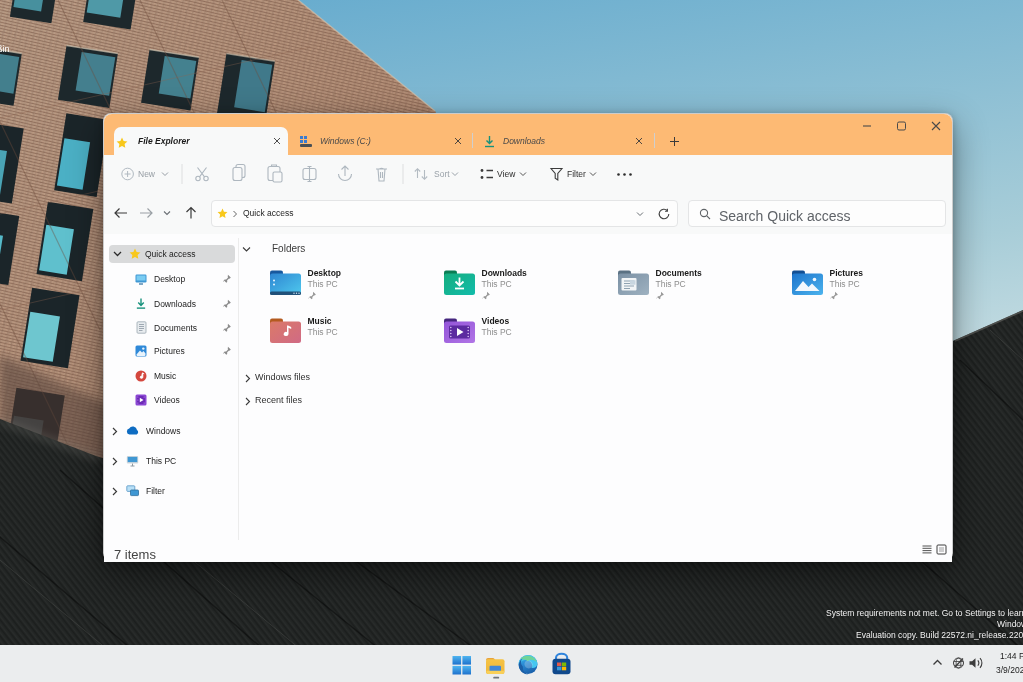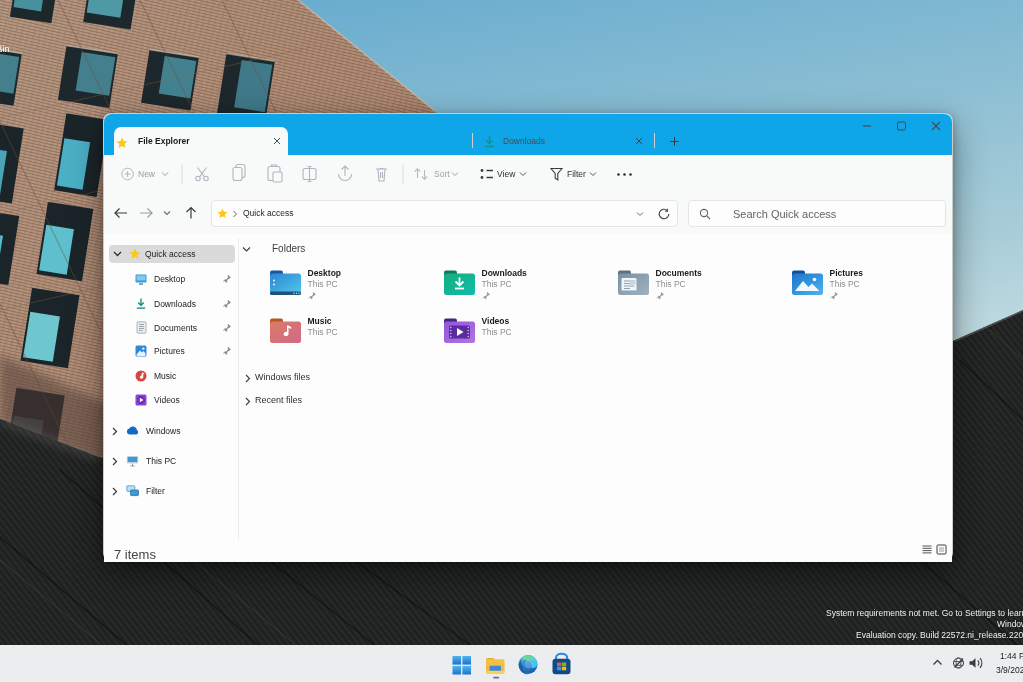--- a/index.html
+++ b/index.html
@@ -4,21 +4,21 @@
 <style>
   * { margin:0; padding:0; box-sizing:border-box; }
   html,body { width:1023px; height:682px; overflow:hidden; font-family:"Liberation Sans", sans-serif; }
   #screen { position:relative; width:1023px; height:682px; overflow:hidden; background:#8fc0d4; }
   #wallpaper { position:absolute; left:0; top:0; }
   .wm { position:absolute; color:rgba(255,255,255,.95); font-size:8.5px; white-space:nowrap; text-shadow:0 0 2px rgba(0,0,0,.4); }
   
   #win { position:absolute; left:103px; top:113px; width:850px; height:448px;
          background:#f8f9f9; border-radius:8px; box-shadow:0 12px 34px rgba(0,0,0,.42), 0 2px 8px rgba(0,0,0,.25);
          border:1px solid rgba(120,120,120,.35); }
-  #tabstrip { position:absolute; left:0; top:0; width:100%; height:41px; background:#0ea5e9; border-radius:8px 8px 0 0; }
+  #tabstrip { position:absolute; left:0; top:0; width:100%; height:41px; background:#fdba74; border-radius:8px 8px 0 0;font-style:italic; }
   .tab { position:absolute; top:13px; height:28px; font-size:8.5px; color:#4a4a4a; }
   .tab.active { background:#f8f9f9; border-radius:7px 7px 0 0; color:#1a1a1a; }
   .tabsep { position:absolute; top:19px; height:15px; width:1px; background:#cfcfcf; }
   .ticon { position:absolute; top:8px; }
   .tlabel { position:absolute; top:9px; }
   .tclose { position:absolute; top:9px; font-size:9px; color:#444; }
   #wc { position:absolute; right:8px; top:4px; }
   #toolbar { position:absolute; left:0; top:41px; width:100%; height:42px; }
   #addrrow { position:absolute; left:0; top:83px; width:100%; height:37px; }
   .inputbox { position:absolute; background:#fdfdfd; border:1px solid #e4e5e6; border-radius:4px; height:27px; top:3px; }
@@ -191,20 +191,33 @@
     <div id="tabstrip">
       <div class="tab active" style="left:10px; width:174px;">
         <svg class="ticon" style="left:2px;top:9.5px;" width="12" height="12" viewBox="0 0 12 12">
             <path d="M6 0.6 L7.6 4 L11.4 4.4 L8.6 7 L9.3 10.8 L6 8.9 L2.7 10.8 L3.4 7 L0.6 4.4 L4.4 4 Z" fill="#f8c81c"></path>
           </svg>
         <span class="tlabel" style="left:24px; font-weight:bold;">File Explorer</span>
         <svg class="tclose" style="left:159px; top:10px; position:absolute;" width="8" height="8" viewBox="0 0 8 8">
             <path d="M1 1 L7 7 M7 1 L1 7" stroke="#3a3a3a" stroke-width="0.9"></path>
           </svg>
       </div>
+      <div class="tab" style="left:184px; width:184px;">
+        <svg class="ticon" style="left:12px; top:9px;" width="13" height="11" viewBox="0 0 13 11">
+          <rect x="0" y="0" width="3" height="3" fill="#3a7bd0"></rect>
+            <rect x="4" y="0" width="3" height="3" fill="#3a7bd0"></rect>
+            <rect x="0" y="4" width="3" height="3" fill="#3a7bd0"></rect>
+            <rect x="4" y="4" width="3" height="3" fill="#3a7bd0"></rect>
+          <rect x="0" y="8" width="12" height="3" rx="1" fill="#4a4f54"></rect>
+        </svg>
+        <span class="tlabel" style="left:32px;">Windows (C:)</span>
+        <svg class="tclose" style="left:166px; top:10px; position:absolute;" width="8" height="8" viewBox="0 0 8 8">
+            <path d="M1 1 L7 7 M7 1 L1 7" stroke="#3a3a3a" stroke-width="0.9"></path>
+          </svg>
+      </div>
       <div class="tabsep" style="left:368px;"></div>
       <div class="tab" style="left:369px; width:181px;">
         <svg class="ticon" style="left:10px; top:8px;" width="13" height="13" viewBox="0 0 13 13">
             <path d="M6.5 1 V8 M3.5 5.5 L6.5 8.6 L9.5 5.5" stroke="#17917c" stroke-width="1.4" fill="none"></path>
             <path d="M2 11.5 H11" stroke="#17917c" stroke-width="1.4"></path>
           </svg>
         <span class="tlabel" style="left:30px;">Downloads</span>
         <svg class="tclose" style="left:162px; top:10px; position:absolute;" width="8" height="8" viewBox="0 0 8 8">
             <path d="M1 1 L7 7 M7 1 L1 7" stroke="#3a3a3a" stroke-width="0.9"></path>
           </svg>
@@ -310,21 +323,21 @@
           </svg>
         <svg style="position:absolute;left:445px;top:6px;" width="14" height="14" viewBox="0 0 14 14">
             <path d="M11.8 7 a4.8 4.8 0 1 1 -1.4 -3.4 M10.4 1.8 v2.4 h-2.4" stroke="#3f3f3f" fill="none" stroke-width="1.1"></path>
           </svg>
       </div>
       <div class="inputbox" style="left:584px; width:258px;">
         <svg style="position:absolute;left:10px;top:7px;" width="12" height="12" viewBox="0 0 12 12">
             <circle cx="5" cy="5" r="3.6" stroke="#606468" fill="none" stroke-width="1.1"></circle>
             <path d="M7.8 7.8 L11 11" stroke="#606468" stroke-width="1.1"></path>
           </svg>
-        <span style="position:absolute;left:44px;top:7px;font-size:11px;color:#5f6368;">Search Quick access</span>
+        <span style="position:absolute;left:30px;top:7px;font-size:14px;color:#5f6368;">Search Quick access</span>
       </div>
     </div>
     <div id="body">
       <div id="sidebar">
         <div class="sbrow" style="top:11px; background:#d9dadb; border-radius:4px;">
           <svg style="position:absolute;left:4px;top:5px;" width="9" height="8" viewBox="0 0 9 8">
               <path d="M1 2 l3.5 3.5 L8 2" stroke="#2b2b2b" fill="none" stroke-width="1.3"></path>
             </svg>
           <svg style="position:absolute;left:20px;top:3px;" width="12" height="12" viewBox="0 0 12 12">
               <path d="M6 0.6 L7.6 4 L11.4 4.4 L8.6 7 L9.3 10.8 L6 8.9 L2.7 10.8 L3.4 7 L0.6 4.4 L4.4 4 Z" fill="#f8c81c"></path>

